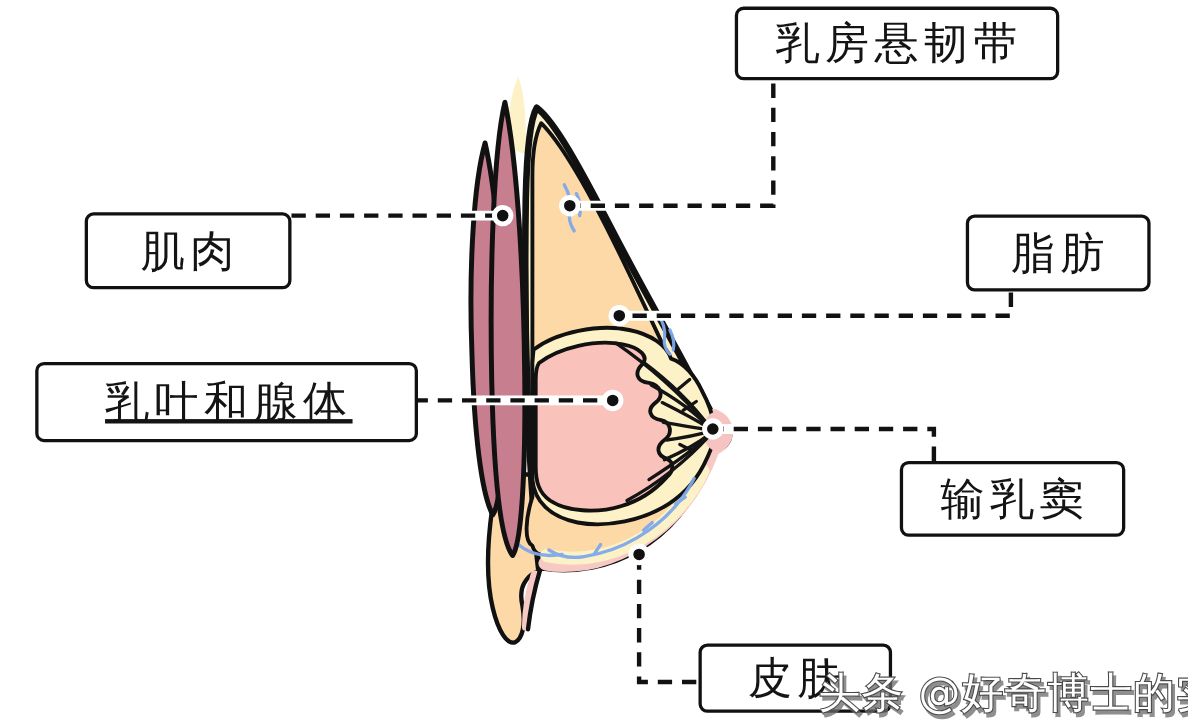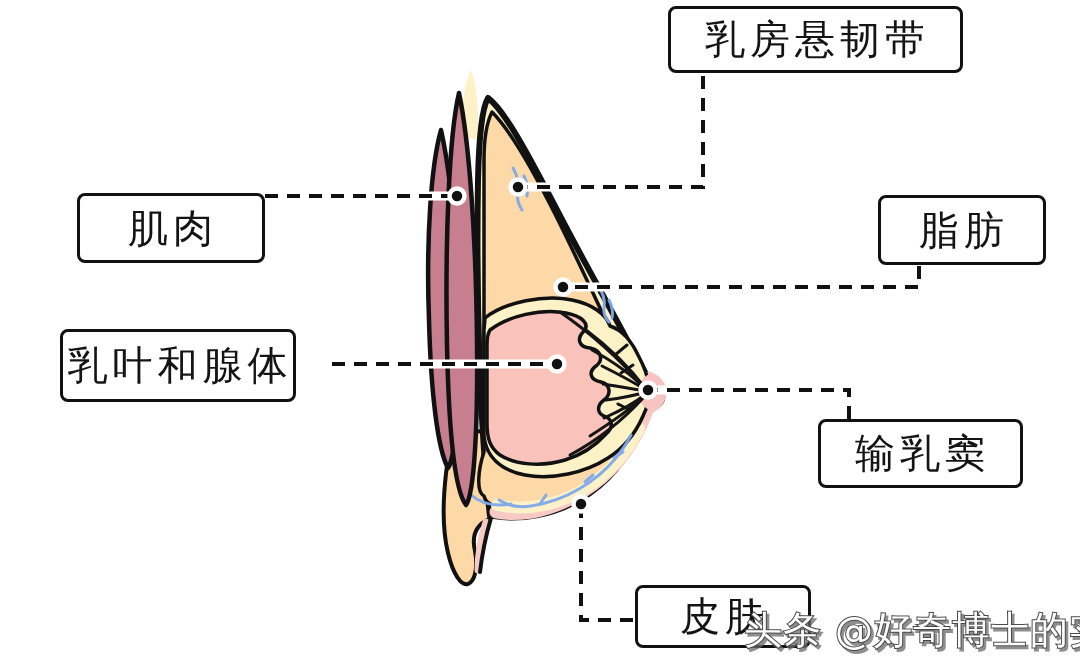--- a/index.html
+++ b/index.html
@@ -132,21 +132,21 @@
 </div>
 
 <div class="callout" style="left:77px;top:161px;width:188px;height:70px;margin-top:32px;">
   <span>肌肉</span>
 </div>
 
 <div class="callout" style="left:862px;top:195px;width:168px;height:70px;margin-left:16px;">
   <span>脂肪</span>
 </div>
 
-<div class="callout" style="left:60px;top:329px;width:236px;height:73px;">
+<div class="callout" style="left:32px;top:329px;width:348px;height:73px;text-decoration:underline;">
   <span>乳叶和腺体</span>
 </div>
 
 <div class="callout" style="left:818px;top:419px;width:205px;height:69px;align-items:center;">
   <span>输乳窦</span>
 </div>
 
 <div class="callout" style="left:635px;top:585px;width:176px;height:63px;">
   <span>皮肤</span>
 </div>

